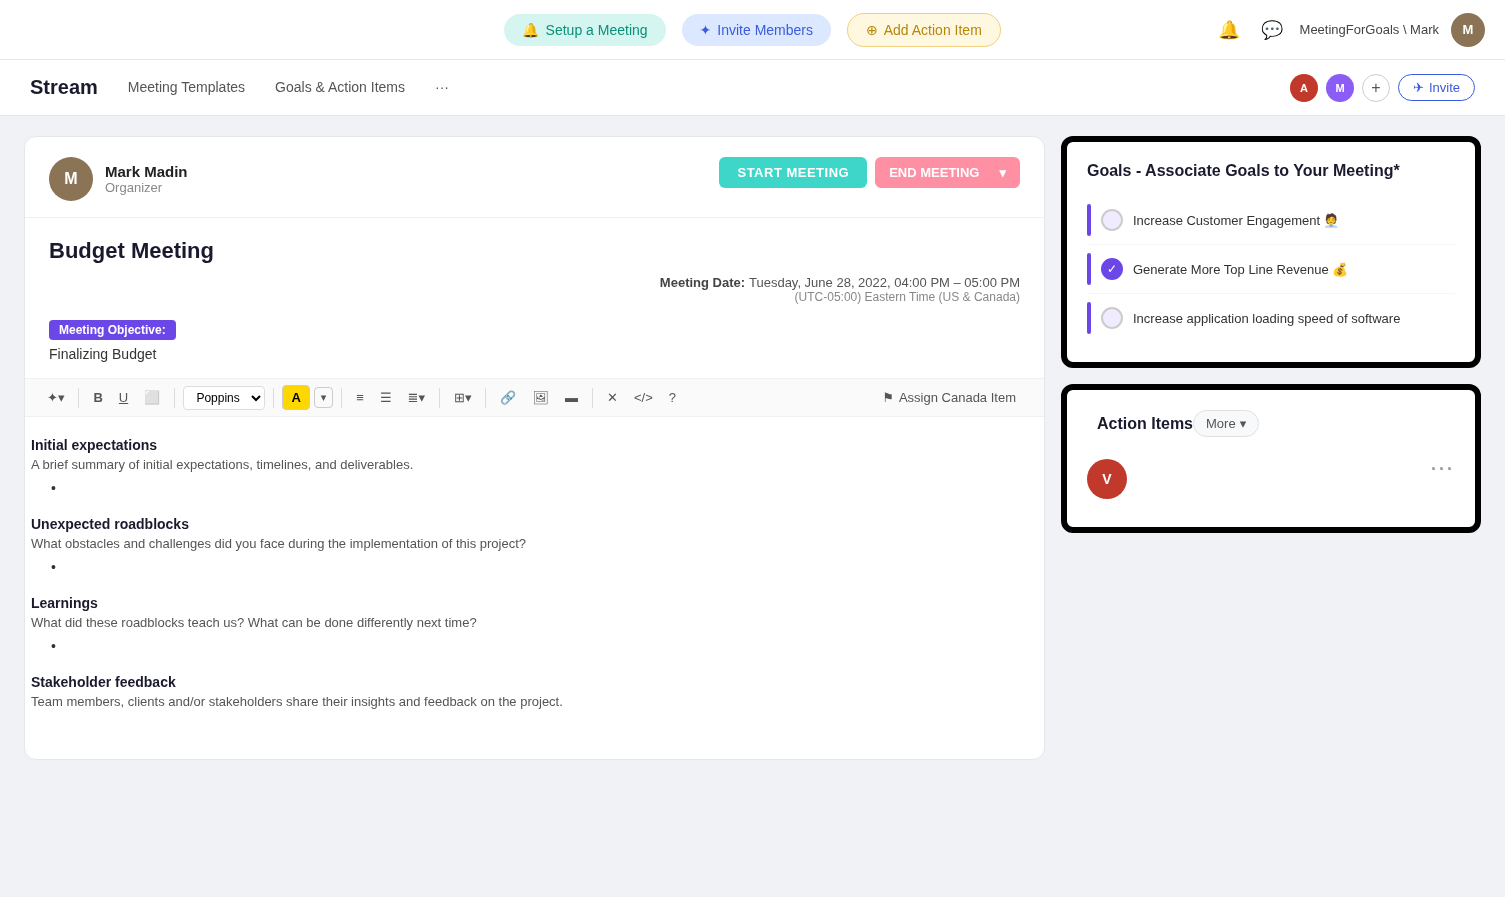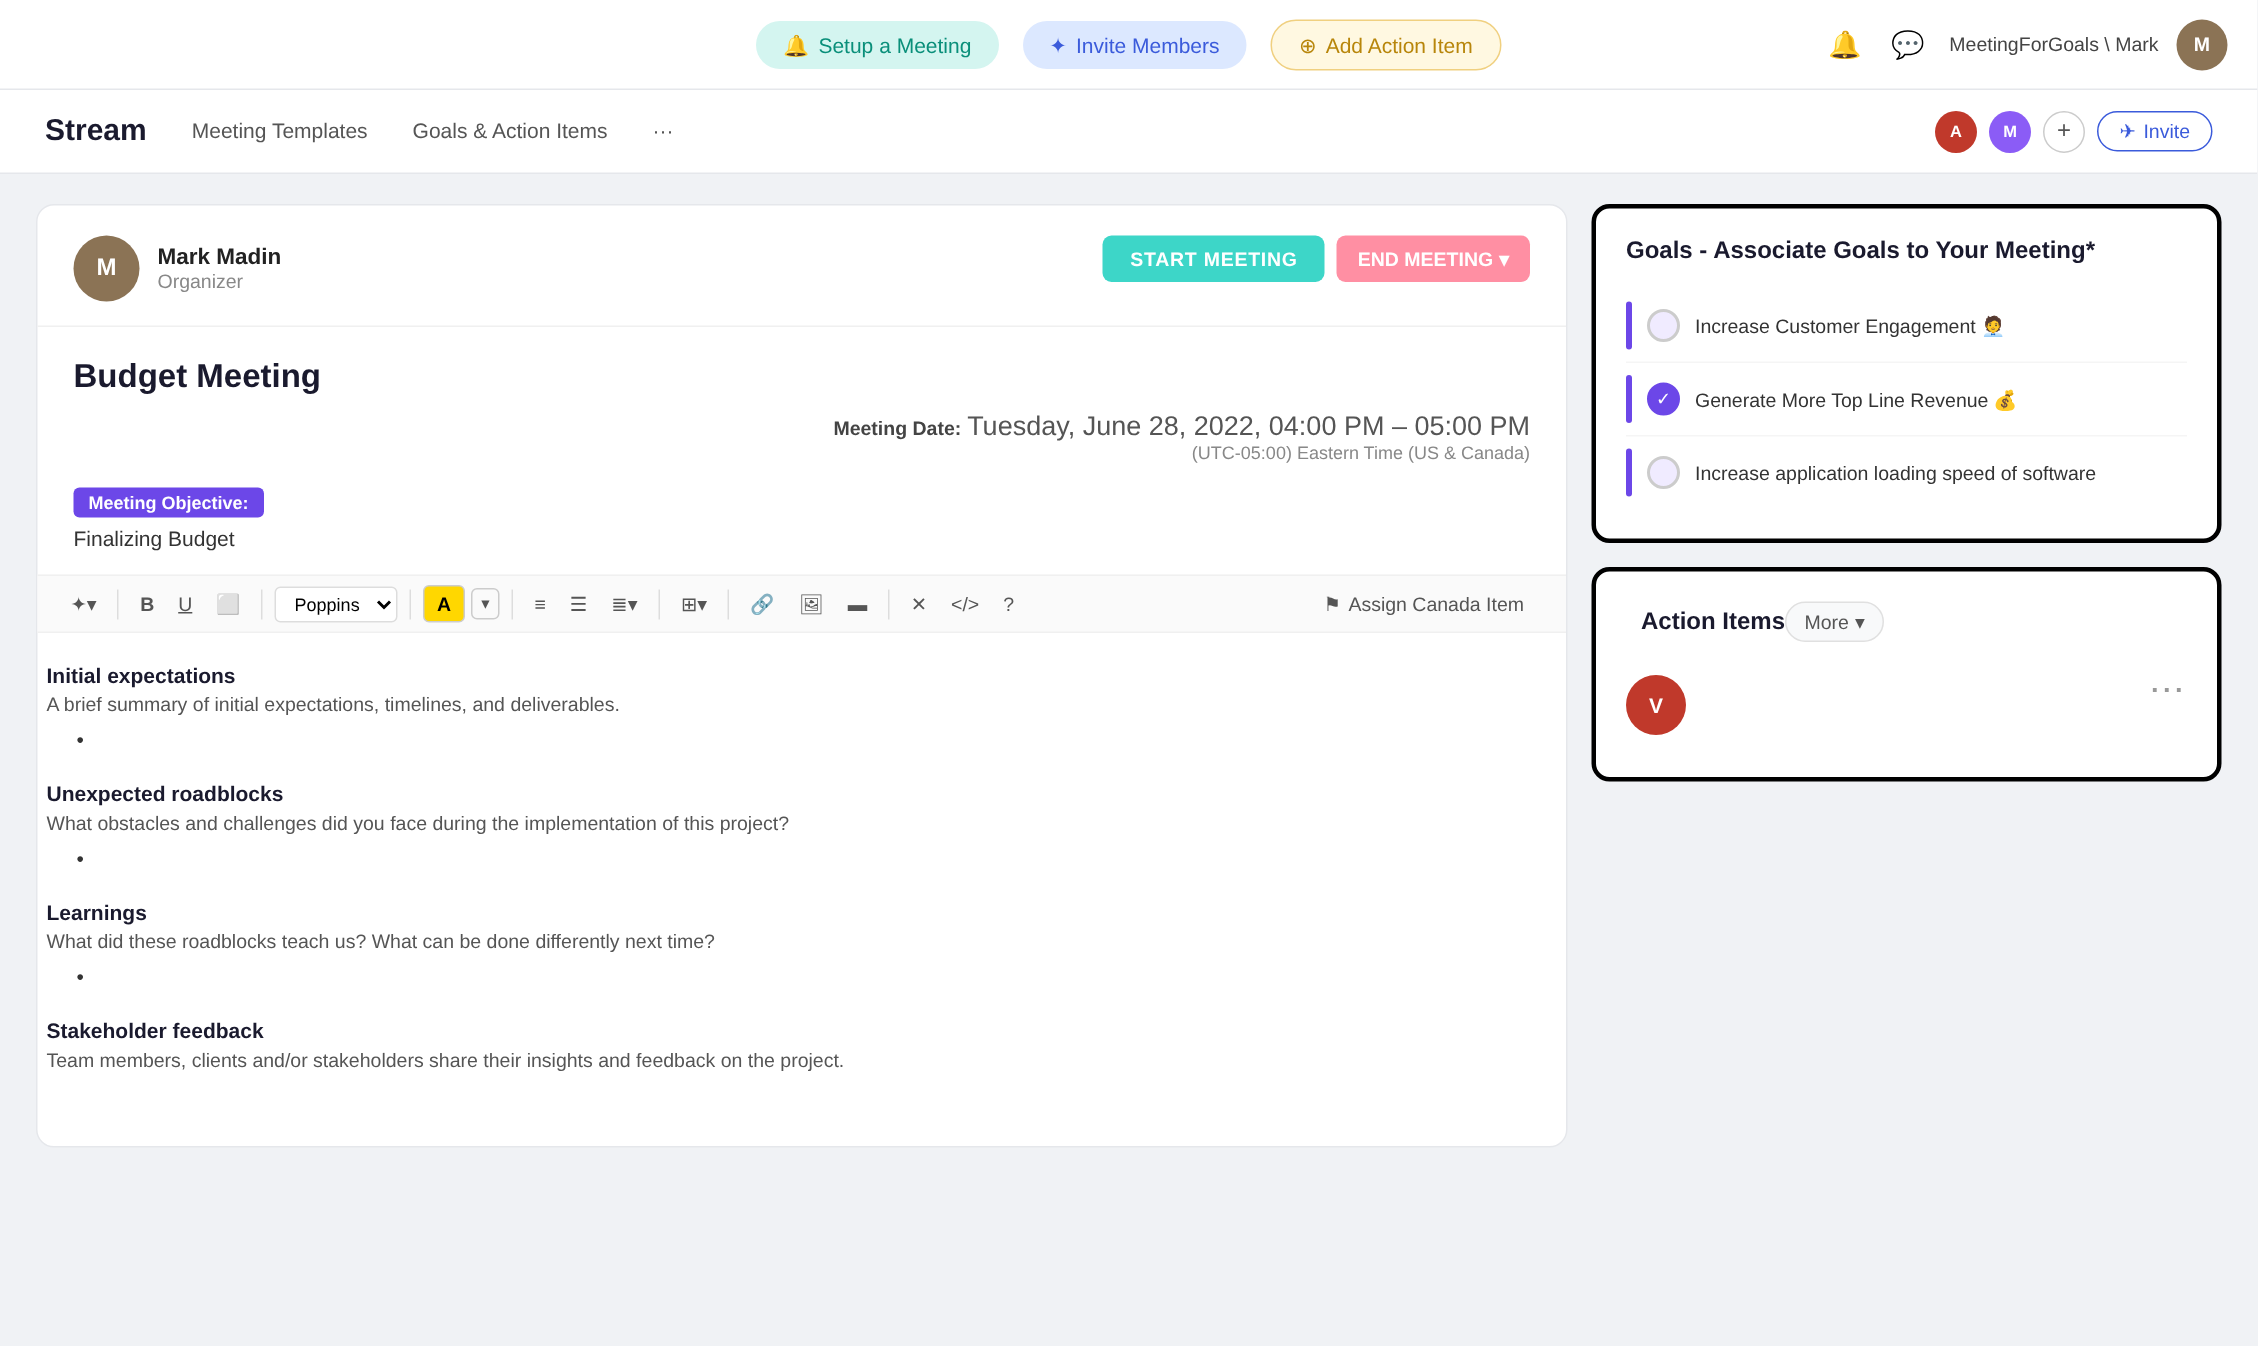--- a/index.html
+++ b/index.html
@@ -144,30 +144,30 @@
     }
     .btn-end {
       background: #ff8fa3;
       color: #fff;
       border: none;
       border-radius: 6px;
       padding: 8px 14px;
       font-size: 13px;
       font-weight: 600;
       cursor: pointer;
-      display: flex; align-items: center; gap: 4px;
+      display: flex; align-items: center; gap: 20px;
     }
     .meeting-title-area { padding: 20px 24px 10px; }
     .meeting-title { font-size: 22px; font-weight: 700; color: #1a1a2e; }
     .meeting-date-area {
       padding: 0 24px 16px;
       text-align: right;
     }
     .date-label { font-weight: 600; font-size: 13px; color: #444; }
-    .date-value { font-size: 18px; color: #555; }
+    .date-value { font-size: 13px; color: #555; }
     .date-tz { font-size: 12px; color: #888; }
 
     
     .objective-area { padding: 0 24px 16px; }
     .objective-tag {
       display: inline-block;
       background: #6c47e8;
       color: #fff;
       border-radius: 4px;
       padding: 3px 10px;
@@ -239,21 +239,21 @@
     .right-panel {
       width: 420px;
       flex-shrink: 0;
       display: flex;
       flex-direction: column;
       gap: 16px;
     }
     .goals-card, .action-items-card {
       background: #fff;
       border-radius: 12px;
-      border: 3px solid #000000;
+      border: 6px solid #000000;
       padding: 20px;
     }
     .card-title { font-size: 16px; font-weight: 700; color: #1a1a2e; margin-bottom: 16px; }
     .goal-item {
       display: flex;
       align-items: center;
       gap: 10px;
       padding: 8px 0;
       border-bottom: 1px solid #f5f5f5;
     }

